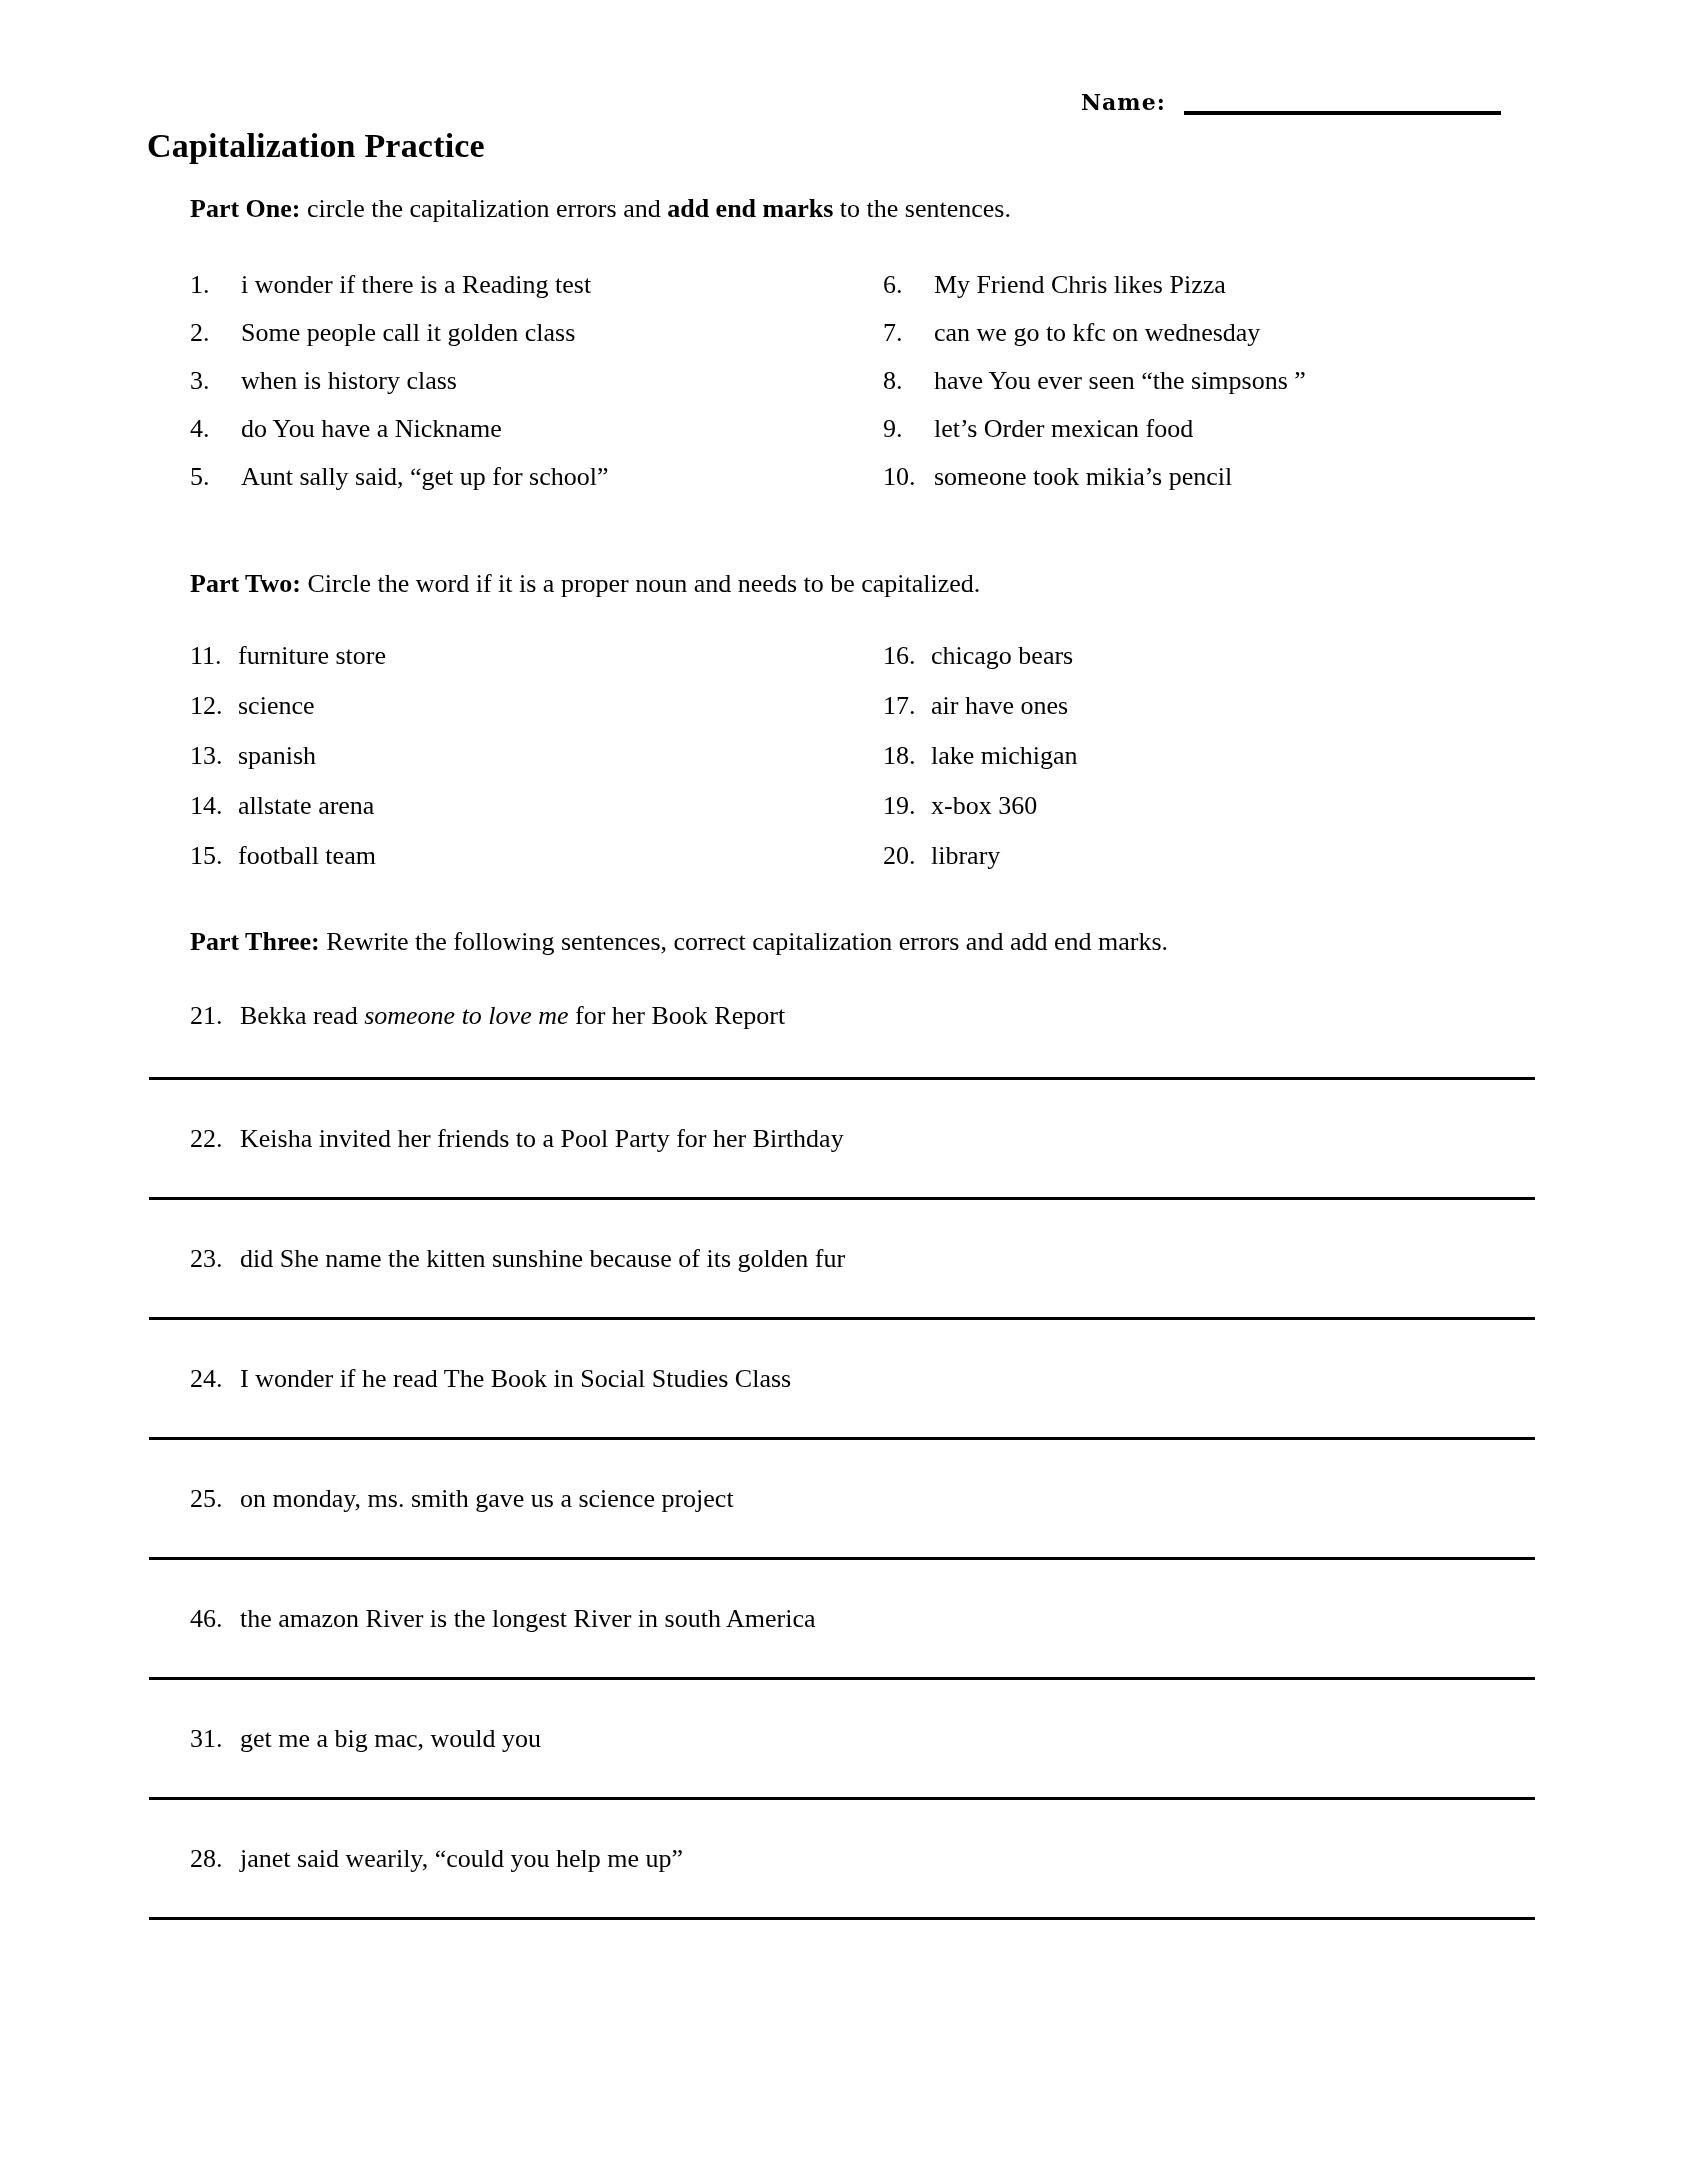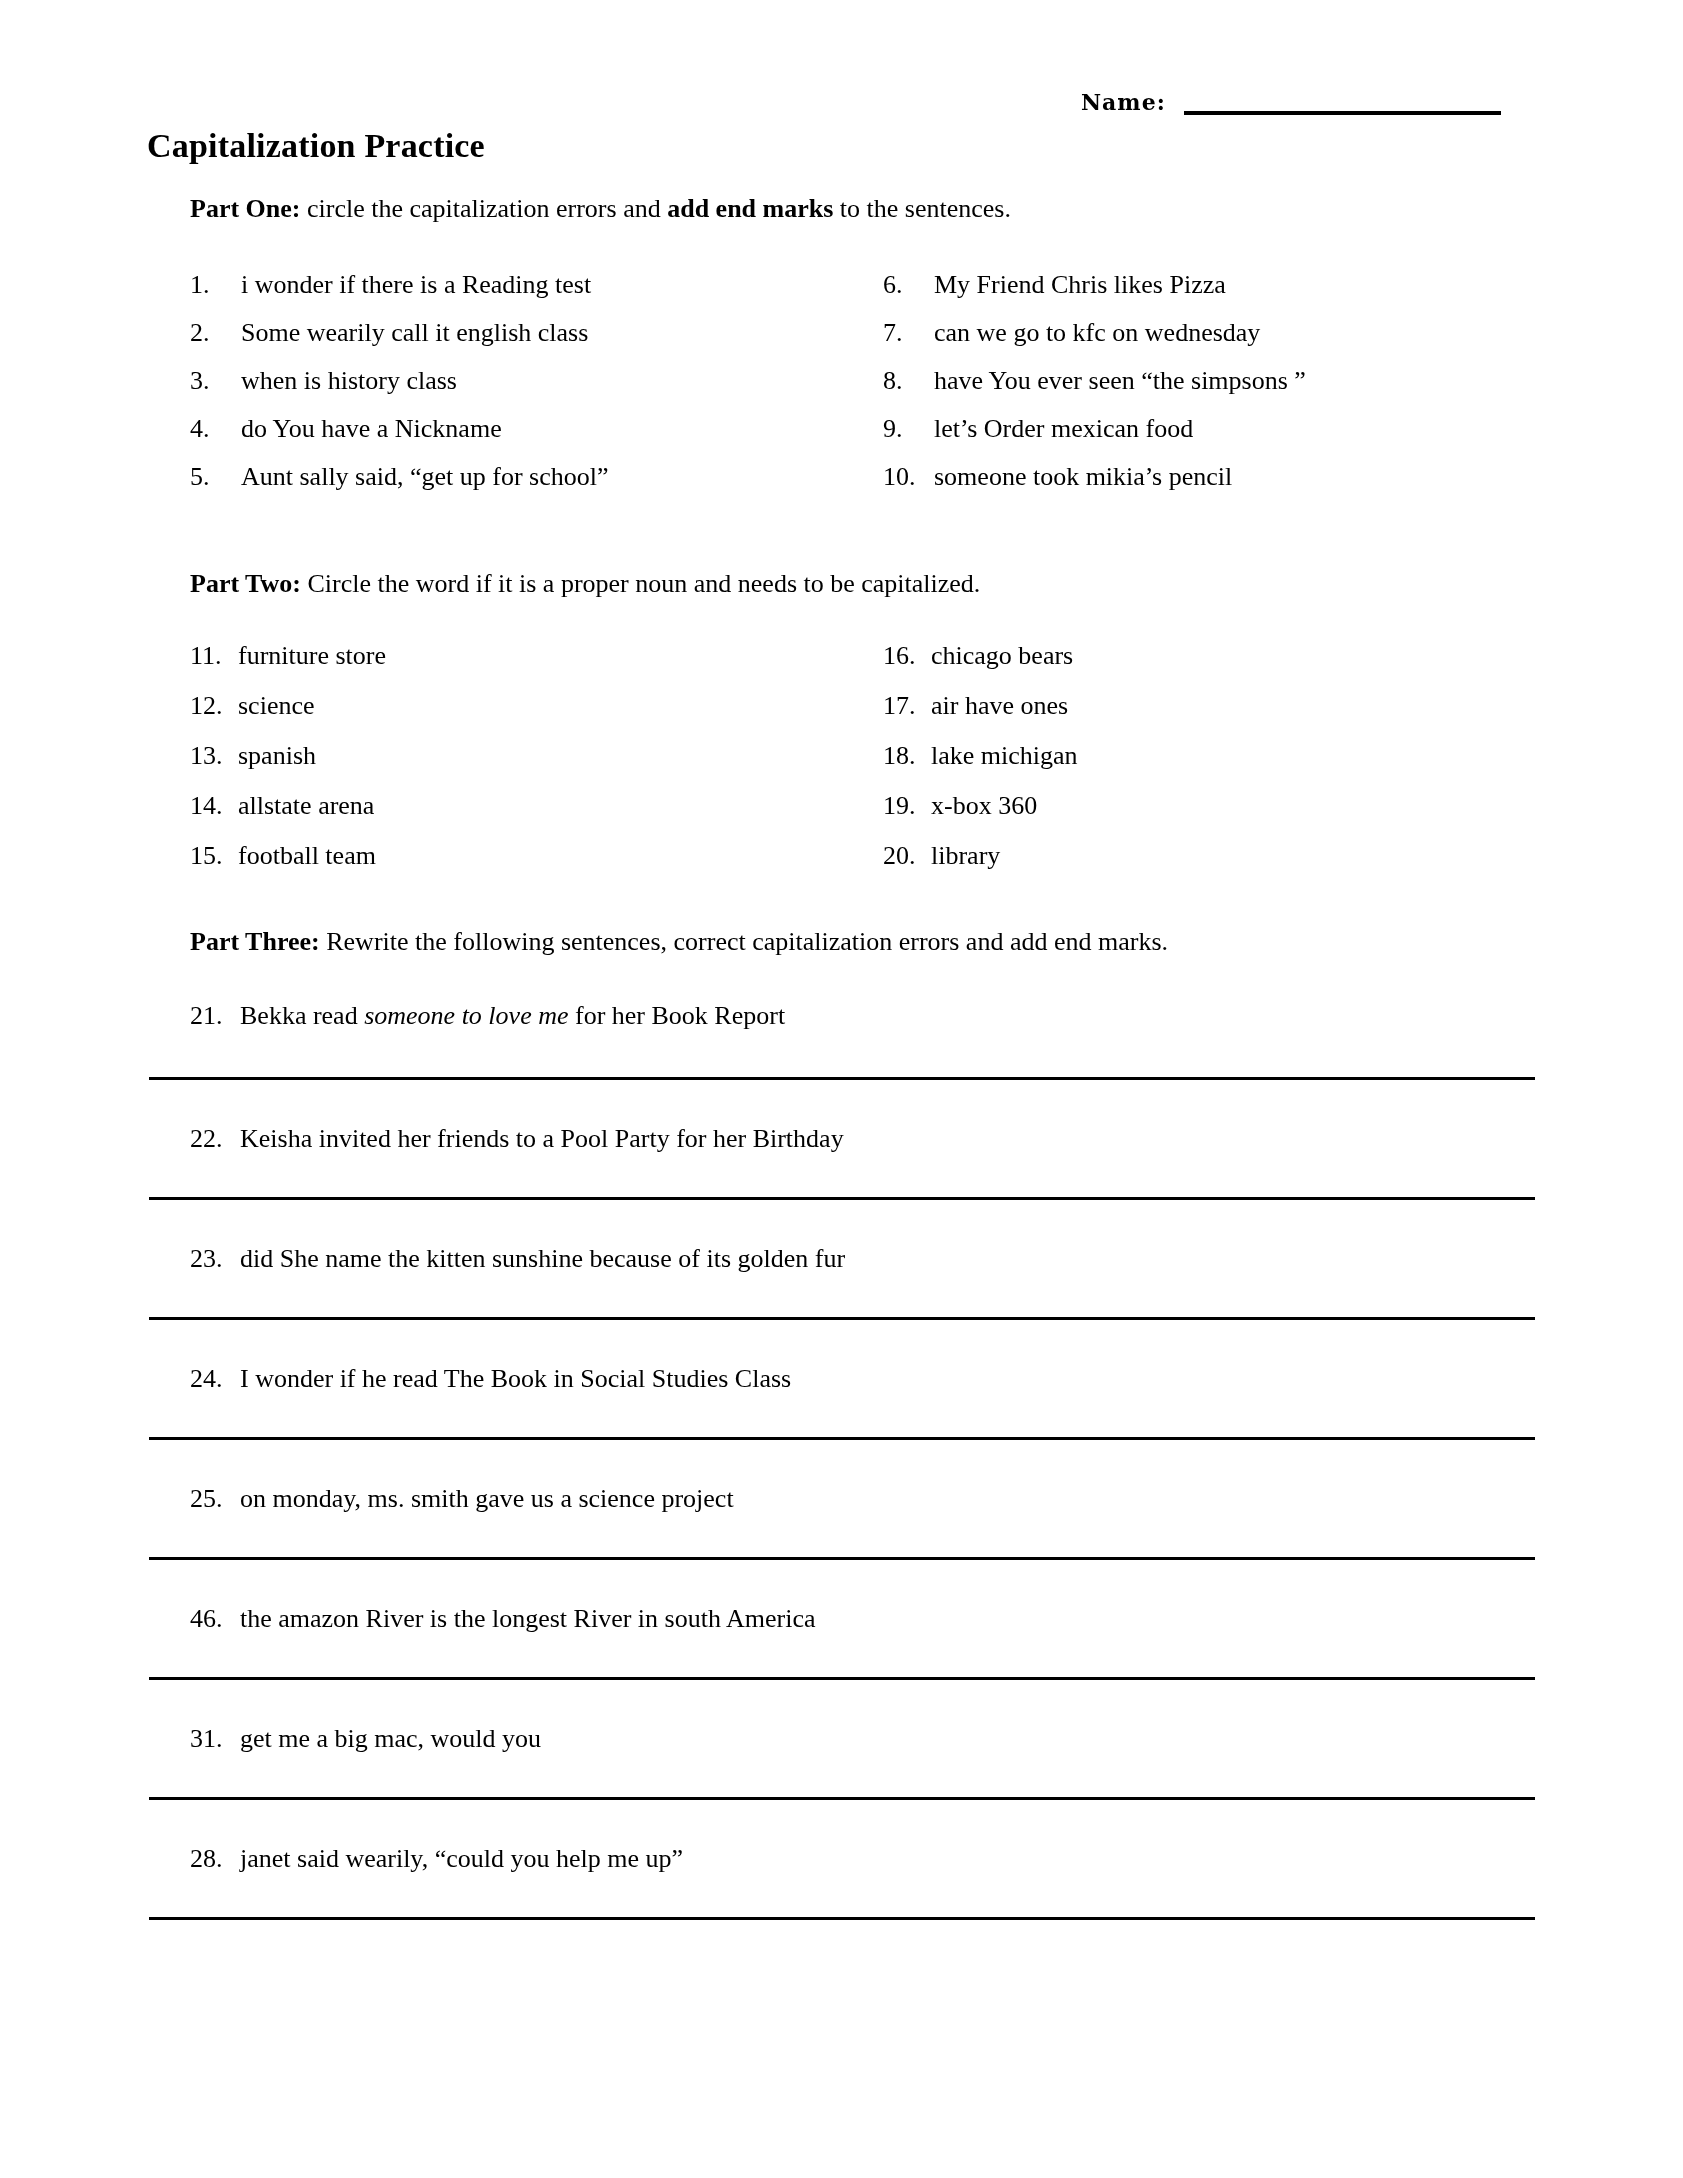--- a/index.html
+++ b/index.html
@@ -143,21 +143,21 @@
     </div>
 
     <div class="two-col p1">
       <div class="col p1-left">
         <div class="item">
           <span class="num">1.</span>
           <span class="txt">i wonder if there is a Reading test</span>
         </div>
         <div class="item">
           <span class="num">2.</span>
-          <span class="txt">Some wearily call it english class</span>
+          <span class="txt">Some people call it golden class</span>
         </div>
         <div class="item">
           <span class="num">3.</span>
           <span class="txt">when is history class</span>
         </div>
         <div class="item">
           <span class="num">4.</span>
           <span class="txt">do You have a Nickname</span>
         </div>
         <div class="item">

